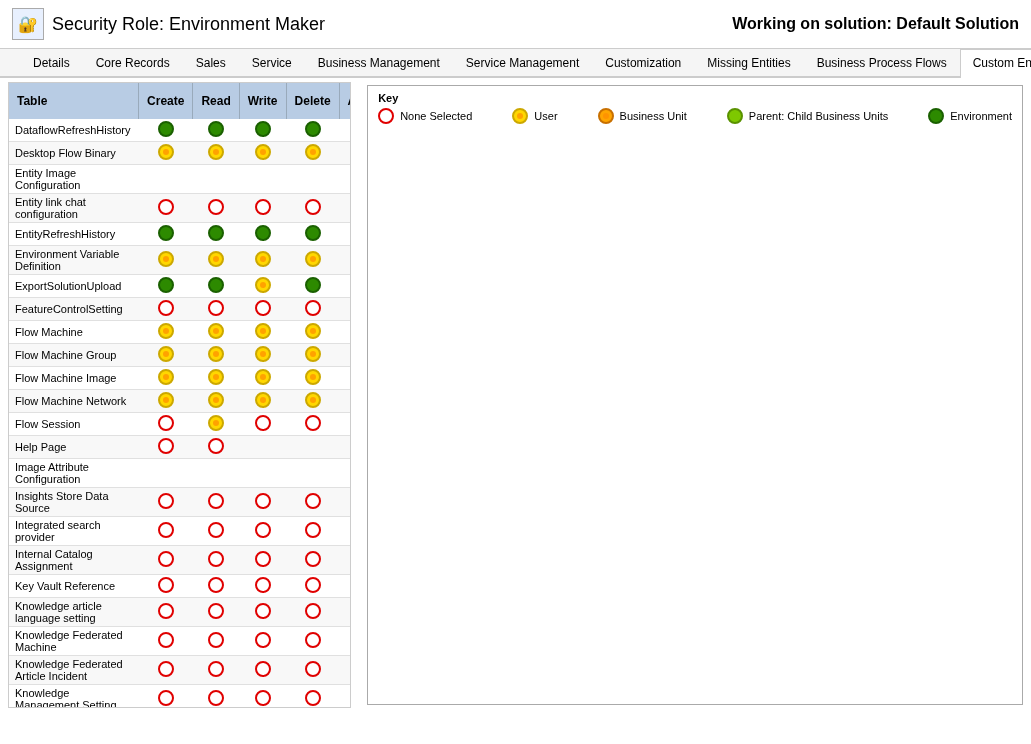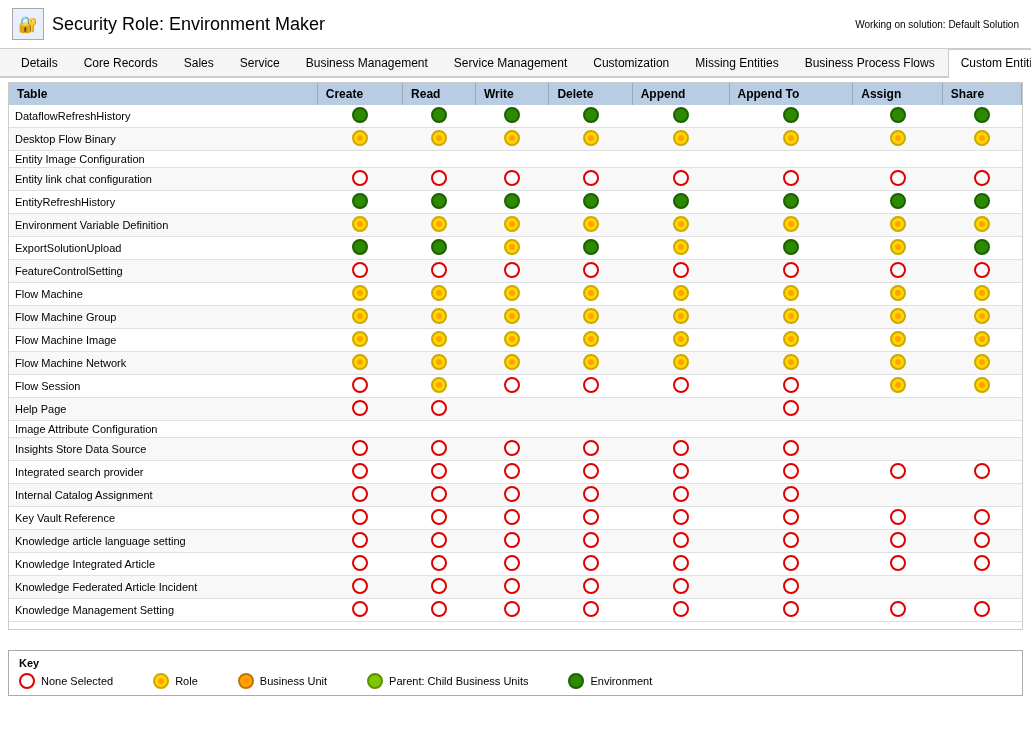--- a/index.html
+++ b/index.html
@@ -2,47 +2,47 @@
 <html><head>
   <meta charset="utf-8">
   <style>
     * { box-sizing: border-box; margin: 0; padding: 0; }
     body { font-family: 'Segoe UI', Tahoma, Geneva, Verdana, sans-serif; font-size: 12px; background: #fff; color: #000; }
     
     .header { display: flex; justify-content: space-between; align-items: center; padding: 8px 12px; border-bottom: 1px solid #ccc; }
     .header-left { display: flex; align-items: center; gap: 8px; }
     .header-icon { width: 32px; height: 32px; background: #e8f0fe; border: 1px solid #aaa; display: flex; align-items: center; justify-content: center; font-size: 16px; }
     .header-title { font-size: 18px; font-weight: normal; }
-    .header-right { font-size: 10px; font-weight: normal; }
-    
-    .tabs { display: flex; border-bottom: 2px solid #ccc; padding: 0 8px; background: #f5f5f5; }
+    .header-right { font-size: 16px; font-weight: bold; }
+    
+    .tabs { display: flex; border-bottom: 2px solid #ccc; padding: 0 20px; background: #f5f5f5; }
     .tab { padding: 6px 12px; cursor: pointer; font-size: 12px; border: 1px solid transparent; border-bottom: none; white-space: nowrap; }
     .tab.active { background: #fff; border-color: #ccc; border-bottom-color: #fff; margin-bottom: -2px; }
     
-    .content { display: flex; flex-direction: column; height: calc(744px - 110px); }
+    .content { display: flex; flex-direction: row; height: calc(744px - 110px); }
     
     .table-container { flex: 1; overflow-y: auto; border: 1px solid #ccc; margin: 4px 8px; }
     
     table { width: 100%; border-collapse: collapse; }
     thead tr { background: #b8cce4; }
     thead th { padding: 4px 8px; text-align: left; font-weight: bold; border-right: 1px solid #9ab; font-size: 12px; }
     thead th:first-child { text-align: left; }
     
     tbody tr { border-bottom: 1px solid #e0e0e0; }
     tbody tr:nth-child(even) { background: #f8f8f8; }
     tbody td { padding: 2px 8px; text-align: center; font-size: 11px; }
     tbody td:first-child { text-align: left; padding-left: 6px; }
     
     .circle { width: 16px; height: 16px; border-radius: 50%; display: inline-block; }
     .c-green { background: #2d8a00; border: 2px solid #1a6000; }
     .c-yellow { background: #ffd700; border: 2px solid #cca800; position: relative; }
     .c-yellow::after { content: ''; position: absolute; top: 3px; left: 3px; width: 6px; height: 6px; border-radius: 50%; background: #ff8c00; opacity: 0.7; }
     .c-red { background: #fff; border: 2px solid #e00000; }
     
-    .key-section { border: 1px solid #aaa; margin: 16px 8px; padding: 6px 10px; }
+    .key-section { border: 1px solid #aaa; margin: 7px 8px; padding: 6px 10px; }
     .key-title { font-weight: bold; font-size: 11px; margin-bottom: 4px; }
     .key-items { display: flex; gap: 40px; align-items: center; }
     .key-item { display: flex; align-items: center; gap: 6px; font-size: 11px; }
   </style>
 </head>
 <body>
 
 <div class="header">
   <div class="header-left">
     <div class="header-icon">🔐</div>
@@ -295,21 +295,21 @@
             <td><span class="circle c-red"></span></td>
             <td><span class="circle c-red"></span></td>
             <td><span class="circle c-red"></span></td>
             <td><span class="circle c-red"></span></td>
             <td><span class="circle c-red"></span></td>
             <td><span class="circle c-red"></span></td>
             <td><span class="circle c-red"></span></td>
             <td><span class="circle c-red"></span></td>
           </tr>
           <tr>
-            <td>Knowledge Integrated Article</td>
+            <td>Knowledge Federated Machine</td>
             <td><span class="circle c-red"></span></td>
             <td><span class="circle c-red"></span></td>
             <td><span class="circle c-red"></span></td>
             <td><span class="circle c-red"></span></td>
             <td><span class="circle c-red"></span></td>
             <td><span class="circle c-red"></span></td>
             <td><span class="circle c-red"></span></td>
             <td><span class="circle c-red"></span></td>
           </tr>
           <tr>
@@ -340,21 +340,21 @@
 
   <div class="key-section">
     <div class="key-title">Key</div>
     <div class="key-items" id="key-items">
         <div class="key-item">
           <span class="circle c-red" style="display:inline-block"></span>
           <span>None Selected</span>
         </div>
         <div class="key-item">
           <span class="circle c-yellow" style="display:inline-block"></span>
-          <span>Role</span>
+          <span>User</span>
         </div>
         <div class="key-item">
           <span class="circle c-yellow" style="display:inline-block;background:#ffa500;border-color:#c87000;"></span>
           <span>Business Unit</span>
         </div>
         <div class="key-item">
           <span class="circle" style="display:inline-block;width:16px;height:16px;border-radius:50%;background:#7ec800;border:2px solid #5a9200;"></span>
           <span>Parent: Child Business Units</span>
         </div>
         <div class="key-item">

